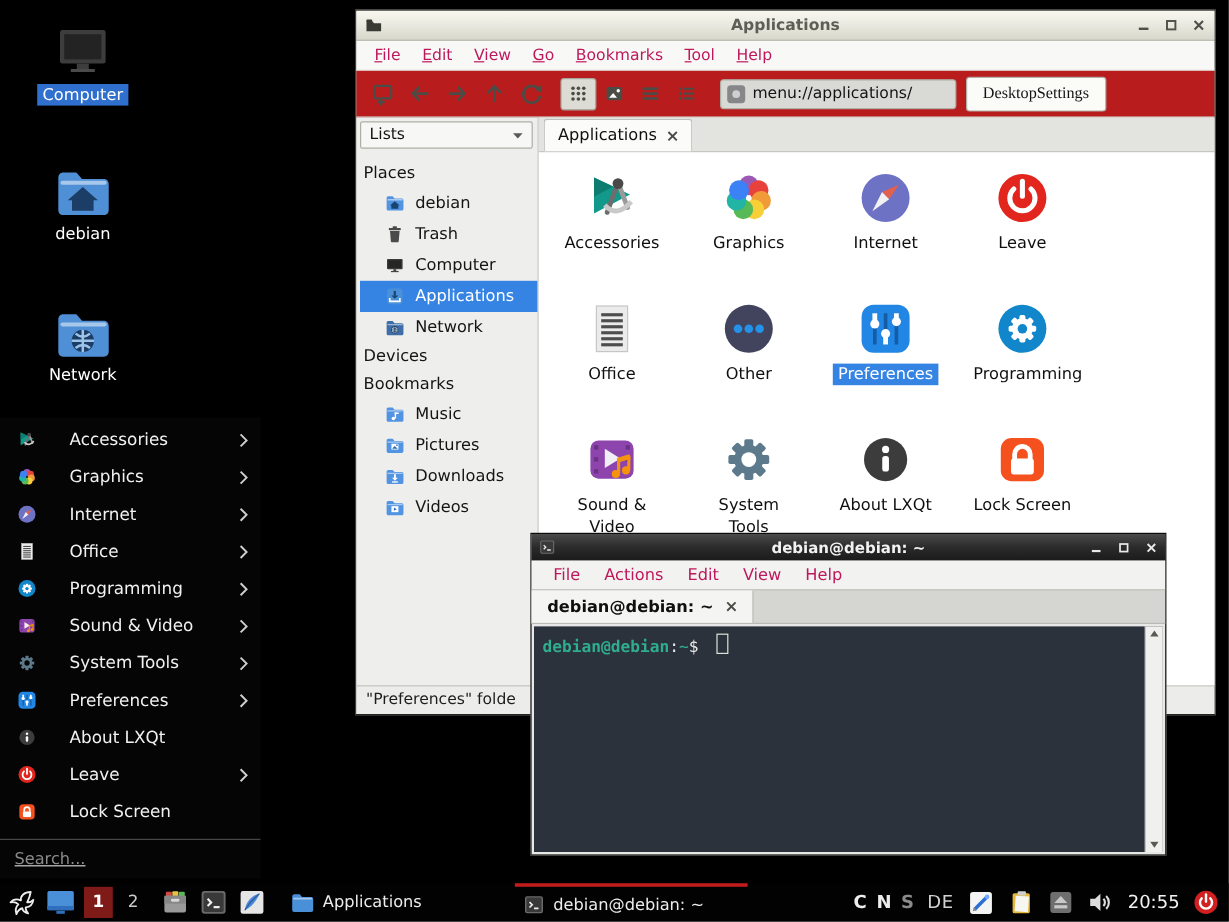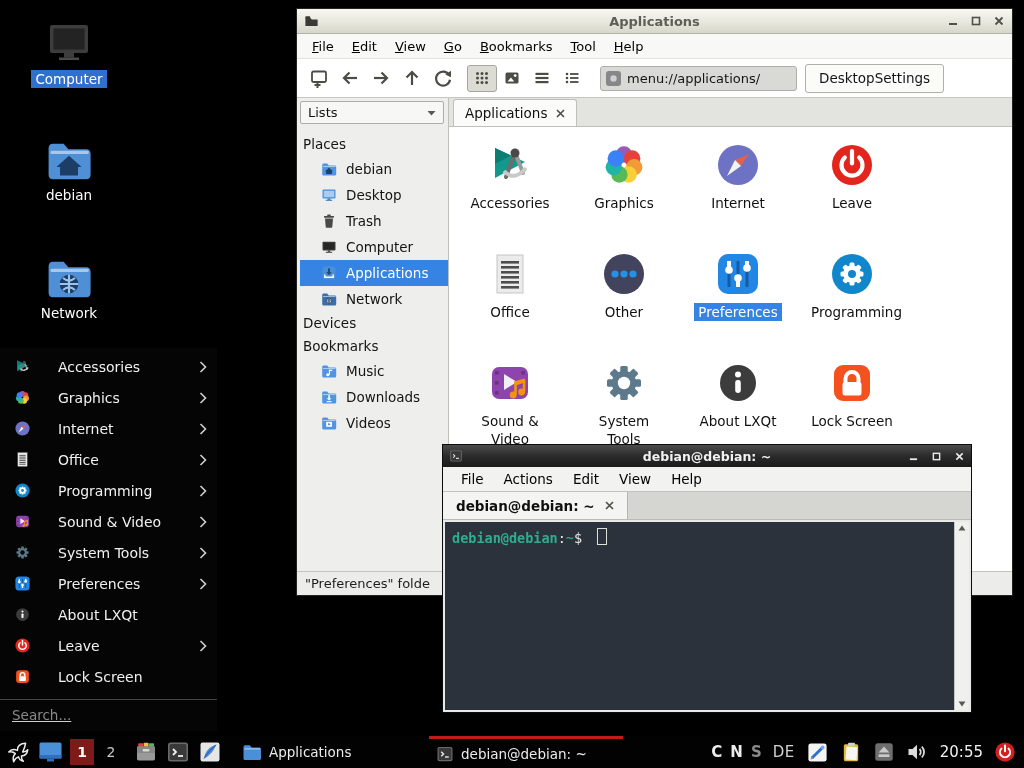--- a/index.html
+++ b/index.html
@@ -31,35 +31,35 @@
   #fm{position:absolute;left:296px;top:8px;width:717px;height:588px;background:#ececea;
       border:1px solid #23231f;z-index:10;display:flex;flex-direction:column;box-sizing:border-box;}
   #fm-titlebar{height:24px;flex:0 0 24px;background:linear-gradient(#f8f8f0,#e7e7dd 55%,#d7d7cb);
       border-bottom:1px solid #b2b2a6;display:flex;align-items:center;position:relative;padding:0 7px;}
   #fm-title{position:absolute;left:0;right:0;text-align:center;font-weight:bold;font-size:13px;color:#5e5e56;}
   .winbtns{margin-left:auto;display:flex;gap:11px;align-items:center;z-index:2;}
   .winbtn{display:flex;align-items:center;justify-content:center;width:12px;height:12px;}
   #fm .winbtn{color:#50504a;}
   #fm-menubar{height:24px;flex:0 0 24px;background:#f8f8f6;display:flex;align-items:center;
       padding-left:6px;border-bottom:1px solid #e2e2de;}
-  .mb-item{font-size:13px;color:#000000;padding:0 9px;line-height:23px;}
-  #fm-toolbar{height:38px;flex:0 0 38px;background:#ffffff;display:flex;align-items:center;
+  .mb-item{font-size:13px;color:#be185d;padding:0 9px;line-height:23px;}
+  #fm-toolbar{height:38px;flex:0 0 38px;background:#b91c1c;display:flex;align-items:center;
       padding:0 6px;border-bottom:1px solid #c7c7c1;}
   .tb-btn{width:31px;height:27px;display:flex;align-items:center;justify-content:center;}
   .view-group{display:flex;margin-left:9px;}
   .view-btn{width:30px;height:27px;display:flex;align-items:center;justify-content:center;
       border:1px solid transparent;box-sizing:border-box;}
   .view-btn.checked{background:#dcdcd5;border:1px solid #a6a69e;border-radius:3px;}
   #address-bar{margin-left:13px;width:197px;height:25px;background:#d9d9d5;border:1px solid #b0b0a8;
       border-radius:3px;display:flex;align-items:center;padding:0 4px;gap:5px;box-sizing:border-box;}
   #address-input{border:none;background:transparent;outline:none;font-size:13px;color:#141414;
       width:100%;font-family:inherit;padding:0;}
   #desktop-settings-btn{margin-left:8px;height:27px;padding:0 13px;background:#fbfbf8;
       border:1px solid #b0b0a8;border-radius:3px;font-size:13.5px;color:#141414;
-      display:flex;align-items:center;white-space:nowrap;}
+      display:flex;align-items:center;white-space:nowrap;font-family:Liberation Serif, serif;}
   #fm-body{flex:1;display:flex;min-height:0;}
   #fm-sidebar{width:152px;flex:0 0 152px;background:#eeeeec;border-right:1px solid #c0c0ba;
       padding:3px 0 0 3px;box-sizing:border-box;overflow:hidden;}
   #lists-combo{width:144px;height:23px;background:#f7f7f5;border:1px solid #aeaea6;border-radius:2px;
       display:flex;align-items:center;justify-content:space-between;padding:0 7px;font-size:13px;
       color:#141414;box-sizing:border-box;margin-bottom:9px;}
   .side-header{font-size:13.5px;color:#141414;padding:3px 0 4px 3px;}
   .side-item{height:26px;display:flex;align-items:center;padding-left:21px;gap:9px;
       font-size:13.5px;color:#141414;white-space:nowrap;}
   .side-item.selected{background:#3584e4;color:#fff;}
@@ -503,31 +503,20 @@
           <div class="side-header">Places</div>
           <div class="side-item">
             <span class="si-icon">
               <svg width="16" height="16" viewBox="0 0 16 16">
                 <path d="M1.2 4.2c0-1 .5-1.6 1.4-1.6h3.6l1.6 1.8h6c.9 0 1.4.6 1.4 1.5v7c0 .9-.5 1.5-1.4 1.5H2.6c-.9 0-1.4-.6-1.4-1.5Z" fill="#5294e2"></path>
                 <rect x="1.8" y="4.9" width="12.8" height="1.1" rx=".5" fill="rgba(255,255,255,.5)"></rect>
                 <polygon points="8,6.8 12,10.3 10.9,10.3 10.9,13 5.1,13 5.1,10.3 4,10.3" fill="#17456f"></polygon>
               </svg>
             </span>
             <span>debian</span>
-          </div>
-          <div class="side-item">
-            <span class="si-icon">
-              <svg width="16" height="16" viewBox="0 0 16 16">
-                <rect x="1.5" y="2.5" width="13" height="9" rx="1" fill="#4a90d9"></rect>
-                <rect x="2.8" y="3.8" width="10.4" height="6.4" fill="#a8cdf0"></rect>
-                <rect x="6.5" y="11.5" width="3" height="1.3" fill="#3a74b5"></rect>
-                <rect x="4.8" y="12.8" width="6.4" height="1" fill="#3a74b5"></rect>
-              </svg>
-            </span>
-            <span>Desktop</span>
           </div>
           <div class="side-item">
             <span class="si-icon">
               <svg width="16" height="16" viewBox="0 0 16 16">
                 <rect x="6.2" y="1.6" width="3.6" height="1.5" rx=".6" fill="#4a4a4a"></rect>
                 <rect x="3" y="3.1" width="10" height="1.7" rx=".5" fill="#4a4a4a"></rect>
                 <path d="M4 5.6 h8 l-.7 8.2 c-.06.7-.5 1-1 1 H5.7 c-.5 0-.94-.3-1-1 Z" fill="#4a4a4a"></path>
               </svg>
             </span>
             <span>Trash</span>
@@ -577,20 +566,32 @@
                 <rect x="7.9" y="6.7" width="3.4" height="1.3" fill="#fff"></rect>
               </svg>
             </span>
             <span>Music</span>
           </div>
           <div class="side-item">
             <span class="si-icon">
               <svg width="16" height="16" viewBox="0 0 16 16">
                 <path d="M1.2 4.2c0-1 .5-1.6 1.4-1.6h3.6l1.6 1.8h6c.9 0 1.4.6 1.4 1.5v7c0 .9-.5 1.5-1.4 1.5H2.6c-.9 0-1.4-.6-1.4-1.5Z" fill="#5294e2"></path>
                 <rect x="1.8" y="4.9" width="12.8" height="1.1" rx=".5" fill="rgba(255,255,255,.5)"></rect>
+                <rect x="5.2" y="6.8" width="5.8" height="4.8" fill="#fff"></rect>
+                <polygon points="5.8,11 7.8,8.7 10.5,11" fill="#2c6db3"></polygon>
+                <circle cx="9.8" cy="7.9" r=".7" fill="#2c6db3"></circle>
+              </svg>
+            </span>
+            <span>Pictures</span>
+          </div>
+          <div class="side-item">
+            <span class="si-icon">
+              <svg width="16" height="16" viewBox="0 0 16 16">
+                <path d="M1.2 4.2c0-1 .5-1.6 1.4-1.6h3.6l1.6 1.8h6c.9 0 1.4.6 1.4 1.5v7c0 .9-.5 1.5-1.4 1.5H2.6c-.9 0-1.4-.6-1.4-1.5Z" fill="#5294e2"></path>
+                <rect x="1.8" y="4.9" width="12.8" height="1.1" rx=".5" fill="rgba(255,255,255,.5)"></rect>
                 <rect x="7.3" y="6.2" width="1.6" height="3.4" fill="#fff"></rect>
                 <polygon points="5.7,9.2 10.5,9.2 8.1,11.6" fill="#fff"></polygon>
                 <rect x="5.7" y="12.1" width="4.8" height="1.1" fill="#fff"></rect>
               </svg>
             </span>
             <span>Downloads</span>
           </div>
           <div class="side-item">
             <span class="si-icon">
               <svg width="16" height="16" viewBox="0 0 16 16">

